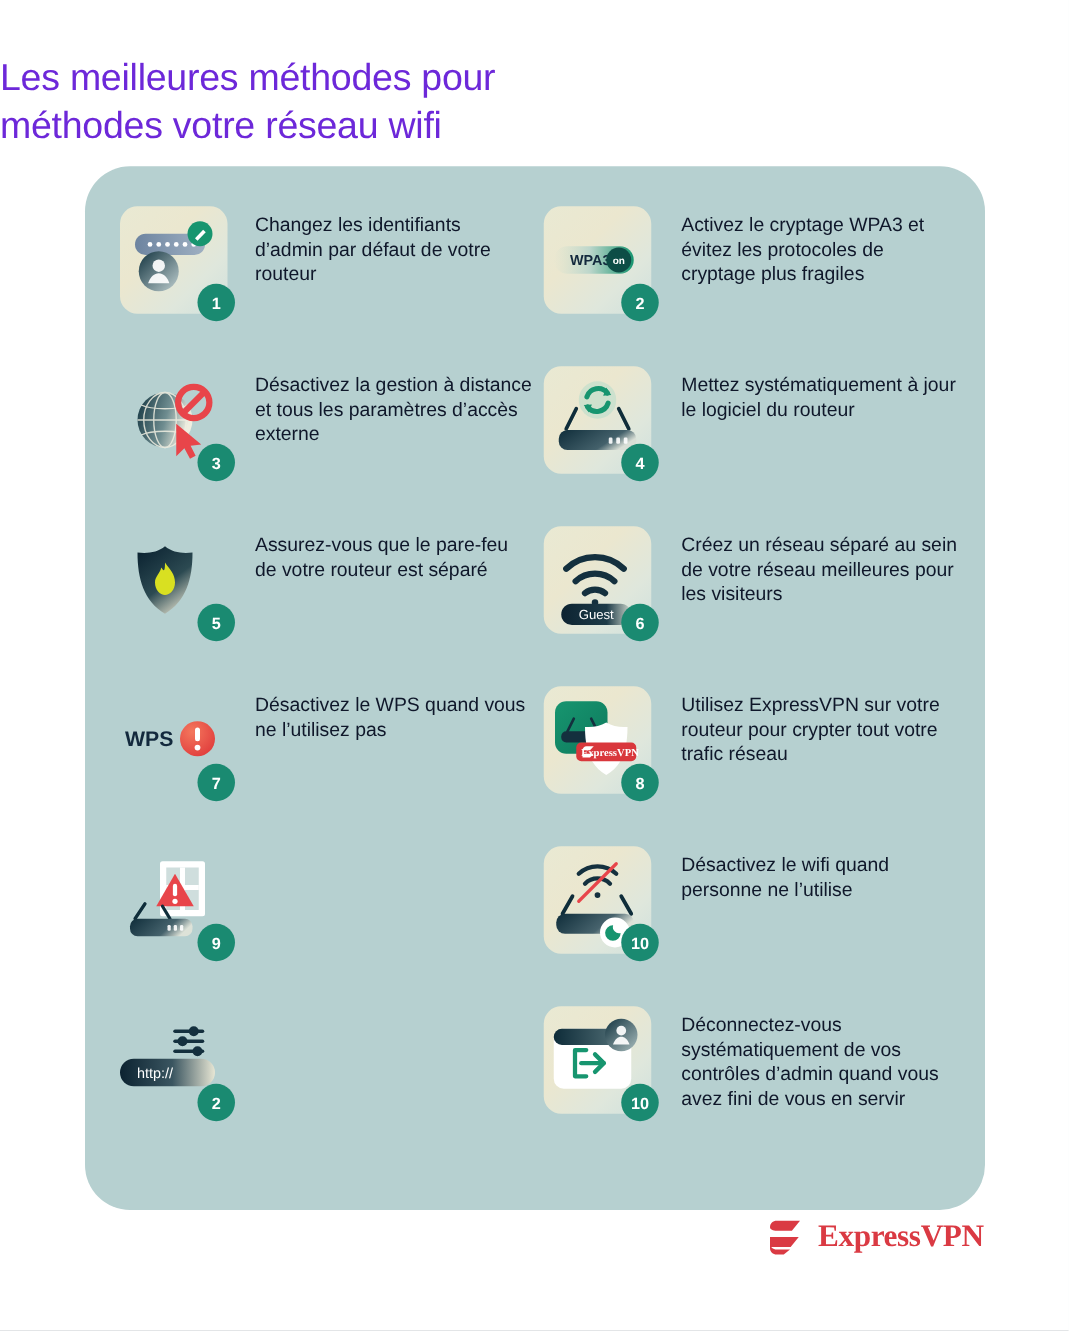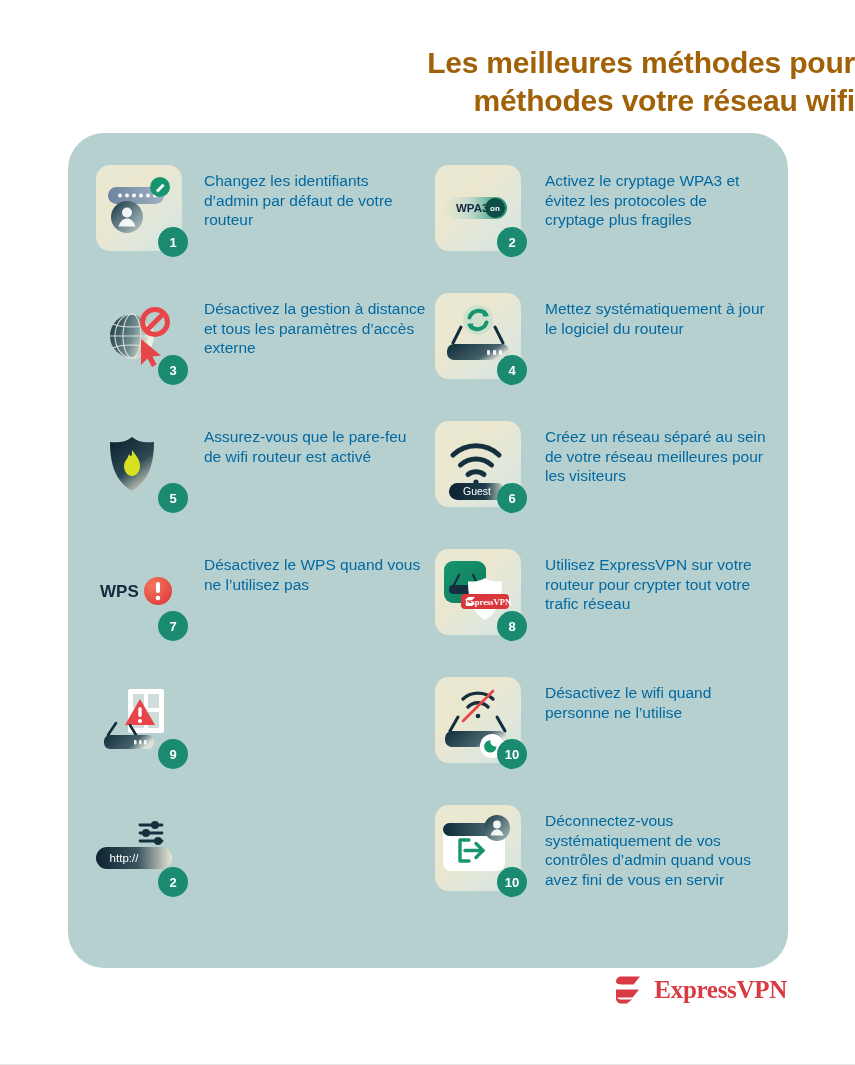--- a/index.html
+++ b/index.html
@@ -12,25 +12,25 @@
   .page {
     position: relative;
     width: 855px; height: 1065px;
     background: #ffffff;
     border-bottom: 1px solid #e3e5e7;
   }
 
   
   .title {
     padding-top: 44px;
-    text-align: right;
-    color: #a16207;
+    text-align: left;
+    color: #6d28d9;
     font-size: 30px;
     line-height: 38px;
-    font-weight: 700;
+    font-weight: 400;
     letter-spacing: -0.2px;
   }
   .title .ln { display: block; }
 
   
   .panel {
     position: absolute;
     left: 68px; top: 133px;
     width: 720px; height: 835px;
     background: #b6d0d0;
@@ -80,21 +80,21 @@
     font-size: 13px;
     font-weight: 700;
     display: flex;
     align-items: center;
     justify-content: center;
     letter-spacing: 0;
   }
 
   
   .ctext {
-    color: #0369a1;
+    color: #0f172a;
     font-size: 15.5px;
     line-height: 19.6px;
     padding-left: 12px;
     padding-top: 10px;
     max-width: 250px;
   }
   .cell.rightcol .ctext { max-width: 252px; padding-left: 14px; }
 
   
   .row.r1 { height: 128px; }
@@ -272,21 +272,21 @@
                       <stop offset="0.55" stop-color="#2c4a52"></stop>
                     <stop offset="1" stop-color="#e4e2cf"></stop>
                   </linearGradient>
                 </defs>
                 <path d="M36 16 C42 21 50 22 58 21 C58 42 53 60 36 70 C19 60 14 42 14 21 C22 22 30 21 36 16 Z" fill="url(#g5a)"></path>
                 <path d="M36 29 C40 35 44 38 44 45 C44 51 40 55 36 55 C32 55 28 51 28 45 C28 40 32 38 33 33 C35 36 36 37 36 29 Z" fill="#d9e021"></path>
               </svg>
             </div>
             <div class="badge">5</div>
           </div>
-          <div class="ctext">Assurez-vous que le pare-feu de wifi routeur est activé</div>
+          <div class="ctext">Assurez-vous que le pare-feu de votre routeur est séparé</div>
         </div>
 
         <div class="cell rightcol">
           <div class="iconwrap">
             <div class="tile"></div>
             <div class="art">
               <svg viewBox="0 0 86 86">
                 <defs>
                   <linearGradient id="g6a" x1="0" y1="0" x2="1" y2="0">
                     <stop offset="0" stop-color="#0c2331"></stop>

